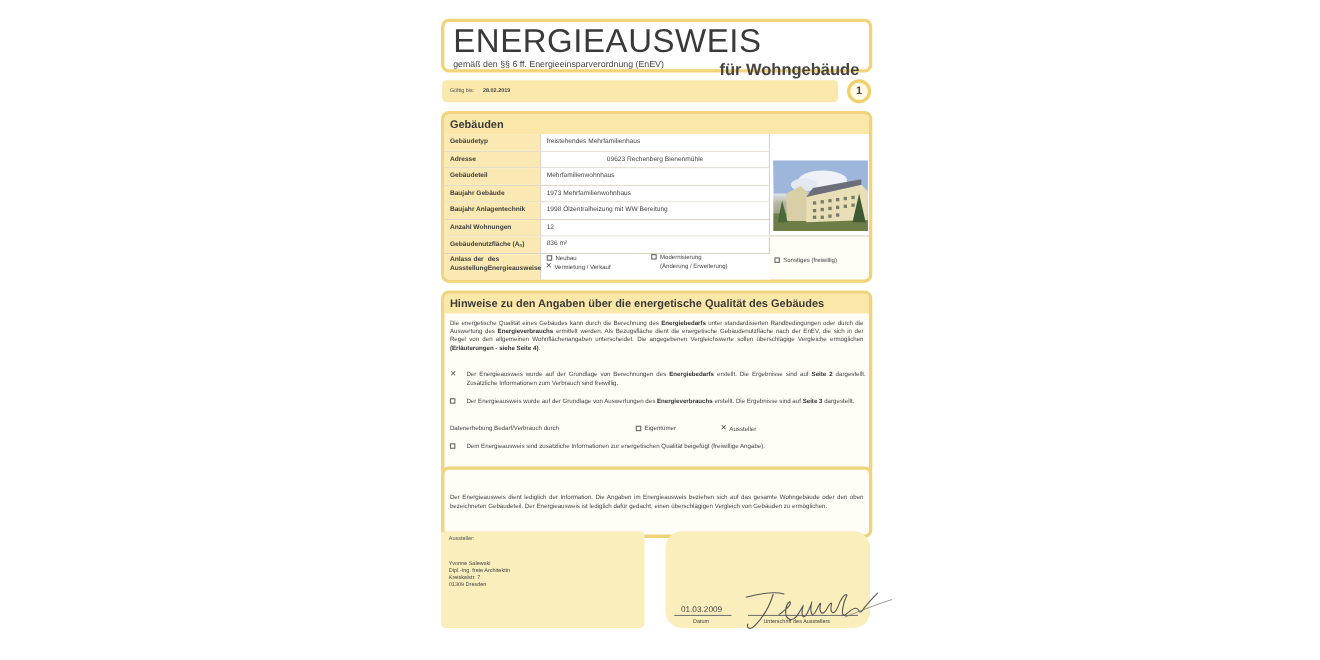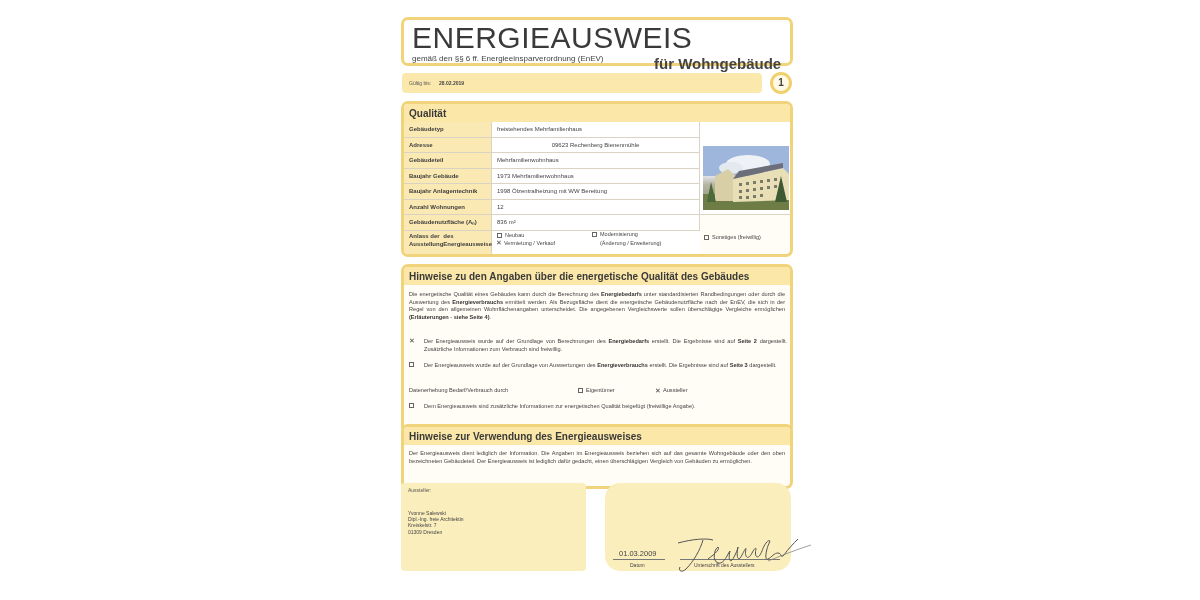--- a/index.html
+++ b/index.html
@@ -117,21 +117,21 @@
     <div class="title-law">gemäß den §§ 6 ff. Energieeinsparverordnung (EnEV)</div>
   </div>
 
   <div class="valid-bar">
     <span class="valid-label">Gültig bis:</span>
     <span class="valid-date">28.02.2019</span>
   </div>
   <div class="page-num">1</div>
 
   <div class="section gebaeude">
-    <div class="section-head">Qualität</div>
+    <div class="section-head">Gebäuden</div>
     <div class="g-table">
       <div class="g-row">
         <div class="g-key">Gebäudetyp</div>
         <div class="g-val">freistehendes Mehrfamilienhaus</div>
       </div>
       <div class="g-row">
         <div class="g-key">Adresse</div>
         <div class="g-val center">09623 Rechenberg Bienenmühle</div>
       </div>
       <div class="g-row">
@@ -238,21 +238,20 @@
       </span>
     </div>
 
     <div class="checkline" style="top:136px; height:8px;">
       <span class="mark cb"></span>
       <span class="txt" style="text-align:left;">Dem Energieausweis sind zusätzliche Informationen zur energetischen Qualität beigefügt (freiwillige Angabe).</span>
     </div>
   </div>
 
   <div class="section verwendung">
-    <div class="section-head">Hinweise zur Verwendung des Energieausweises</div>
     <div class="text-block">Der Energieausweis dient lediglich der Information. Die Angaben im Energieausweis beziehen sich auf das gesamte Wohngebäude oder den oben bezeichneten Gebäudeteil. Der Energieausweis ist lediglich dafür gedacht, einen überschlägigen Vergleich von Gebäuden zu ermöglichen.</div>
   </div>
 
   <div class="aussteller-box">
     <div class="aussteller-label">Aussteller:</div>
     <div class="aussteller-addr">
       <div>Yvonne Salewski</div>
       <div>Dipl.-Ing. freie Architektin</div>
       <div>Kreiskelstr. 7</div>
       <div>01309 Dresden</div>

